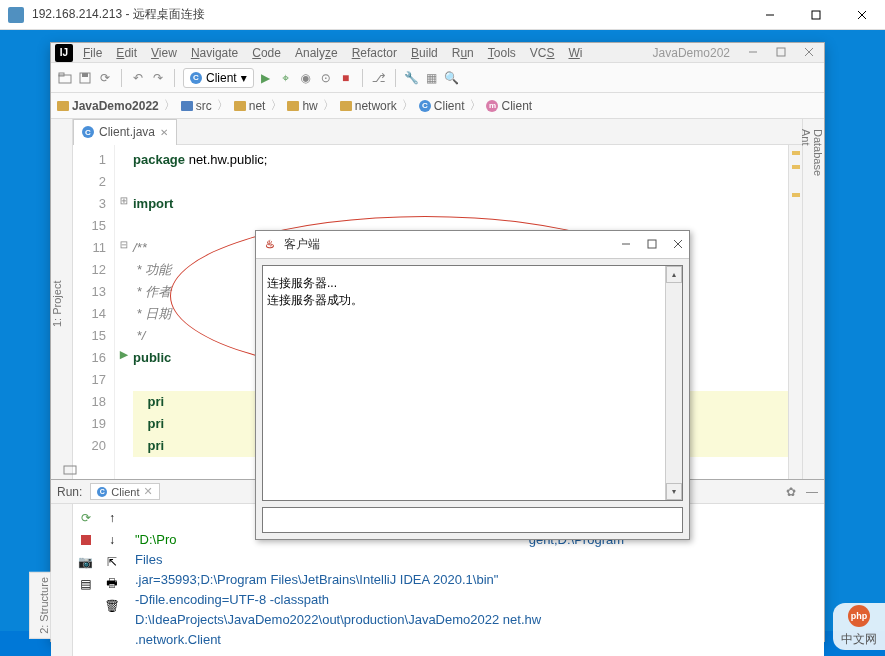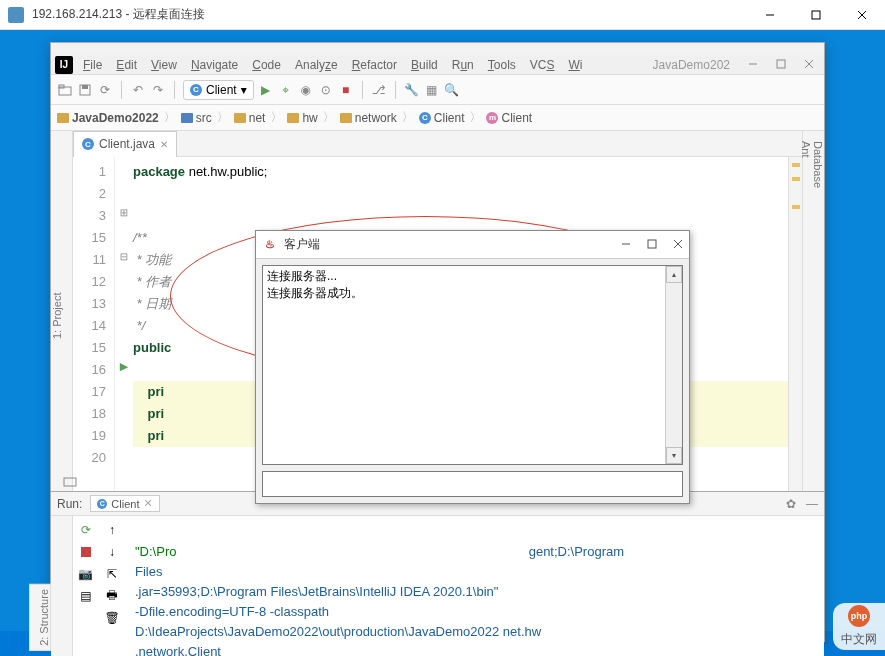--- a/index.html
+++ b/index.html
@@ -10,21 +10,21 @@
 .rdp-icon { width: 16px; height: 16px; margin: 0 8px; background: #5090c0; border-radius: 2px; }
 .rdp-title { flex: 1; color: #404040; }
 .rdp-btns { display: flex; }
 .rdp-btn { width: 46px; height: 30px; display: flex; align-items: center; justify-content: center; color: #000; font-size: 11px; cursor: pointer; }
 .rdp-btn svg { width: 10px; height: 10px; }
 
 .desktop { position: absolute; top: 30px; left: 0; right: 0; bottom: 25px; background: #0884d8; }
 
 
 .ide { position: absolute; top: 12px; left: 50px; width: 775px; height: 600px; background: #f2f2f2; border: 1px solid #aaa; box-shadow: 0 4px 12px rgba(0,0,0,.25); }
-.ide-titlebar { height: 20px; background: #f0f0f0; display: flex; align-items: center; padding: 8px 4px; border-bottom: 1px solid #ddd; margin-top: 12px; }
+.ide-titlebar { height: 20px; background: #f0f0f0; display: flex; align-items: center; padding: 8px 4px; border-bottom: 1px solid #ddd; }
 .ij-icon { width: 18px; height: 18px; background: #000; color: #fff; font-size: 10px; font-weight: bold; display: flex; align-items: center; justify-content: center; margin-right: 10px; border-radius: 2px; }
 .ide-menu { display: flex; gap: 14px; flex: 1; color: #666; font-size: 12px; }
 .ide-menu span u { text-decoration: underline; }
 .ide-right-title { color: #999; margin-right: 18px; }
 .win-btns { display: flex; gap: 18px; color: #888; padding-right: 6px; }
 .win-btns svg { width: 10px; height: 10px; }
 
 .toolbar { height: 30px; background: #fafafa; border-bottom: 1px solid #ddd; display: flex; align-items: center; padding: 0 6px; gap: 4px; }
 .tb-icon { width: 16px; height: 16px; display: flex; align-items: center; justify-content: center; color: #888; cursor: pointer; }
 .tb-sep { width: 1px; height: 18px; background: #ccc; margin: 0 4px; }
@@ -81,21 +81,21 @@
 .structure-tab { position: absolute; left: -22px; bottom: 20px; width: 22px; writing-mode: vertical-lr; transform: rotate(180deg); font-size: 11px; color: #777; background: #f4f4f4; padding: 4px 0; border: 1px solid #ddd; }
 
 
 .dialog { position: absolute; top: 200px; left: 255px; width: 435px; background: #f0f0f0; border: 1px solid #888; box-shadow: 2px 2px 6px rgba(0,0,0,.3); }
 .dlg-title { height: 28px; display: flex; align-items: center; padding: 0 6px; background: #fff; border-bottom: 1px solid #ccc; }
 .java-icon { width: 16px; height: 16px; margin-right: 6px; display: inline-flex; align-items: center; justify-content: center; color: #c04030; font-size: 11px; font-weight: bold; }
 .dlg-title-text { flex: 1; font-size: 12px; color: #333; }
 .dlg-wbtns { display: flex; gap: 16px; color: #555; }
 .dlg-wbtns svg { width: 10px; height: 10px; }
 .dlg-body { padding: 6px; }
-.dlg-textarea { height: 200px; background: #fff; border: 1px solid #7a7a7a; padding: 2px 4px; font-family: "SimSun","Consolas",monospace; font-size: 12px; color: #000; position: relative; overflow: hidden; }
+.dlg-textarea { height: 236px; background: #fff; border: 1px solid #7a7a7a; padding: 9px 4px; font-family: "SimSun","Consolas",monospace; font-size: 12px; color: #000; position: relative; overflow: hidden; }
 .dlg-textarea .scrollbar { position: absolute; right: 0; top: 0; bottom: 0; width: 17px; background: #f0f0f0; border-left: 1px solid #ccc; }
 .dlg-textarea .sb-btn { height: 17px; background: #f0f0f0; border: 1px solid #c0c0c0; display: flex; align-items: center; justify-content: center; font-size: 8px; color: #555; }
 .dlg-textarea .sb-track { position: absolute; top: 17px; bottom: 17px; left: 0; right: 0; }
 .dlg-textarea .sb-btn.bot { position: absolute; bottom: 0; left: 0; right: 0; }
 .dlg-input { height: 26px; background: #fff; border: 1px solid #7a7a7a; margin-top: 6px; }
 .dlg-buttons { display: flex; justify-content: center; gap: 10px; padding: 8px 0 10px; }
 .dlg-btn { padding: 3px 22px; background: #e8e8e8; border: 1px solid #aaa; font-size: 12px; cursor: pointer; font-family: "SimSun", sans-serif; }
 
 .ellipse { position: absolute; top: 186px; left: 170px; width: 510px; height: 160px; border: 1.5px solid #d04030; border-radius: 50%; pointer-events: none; }
 
@@ -282,20 +282,21 @@
               <div></div>
             <div class="run-tri">▶</div>
             <div></div>
               <div></div>
               <div></div>
               <div></div>
           </div>
           <div class="code">
             <div class="line"><span class="kw">package</span><span> net.hw.public;</span></div>
             <div class="line"></div>
+            <div class="line"><span class="kw">import</span></div>
             <div class="line"></div>
             <div class="line cmt">/**</div>
             <div class="line cmt"> * 功能</div>
             <div class="line cmt"> * 作者</div>
             <div class="line cmt"> * 日期</div>
             <div class="line cmt"> */</div>
             <div class="line"><span class="kw">public </span></div>
             <div class="line"></div>
             <div class="line" style="background:#fafad8"><span class="kw">    pri</span></div>
             <div class="line" style="background:#fafad8"><span class="kw">    pri</span></div>

